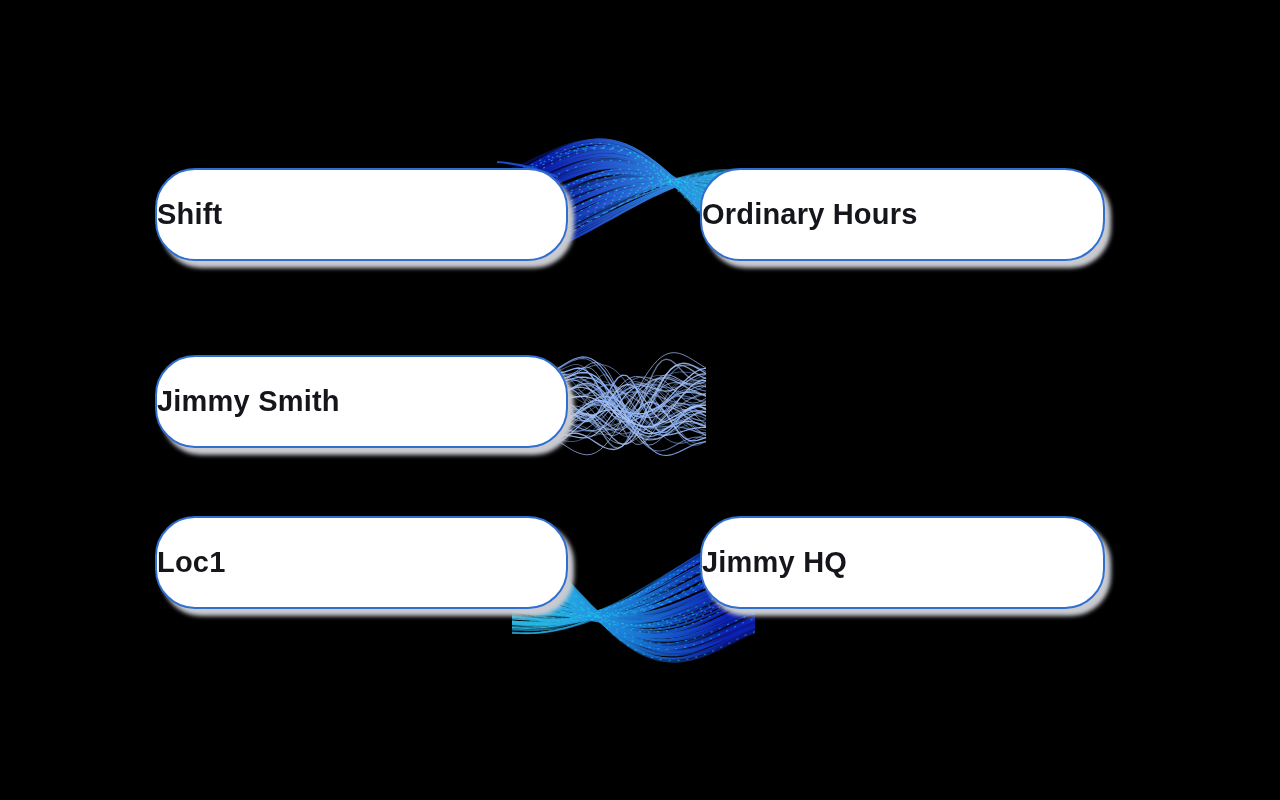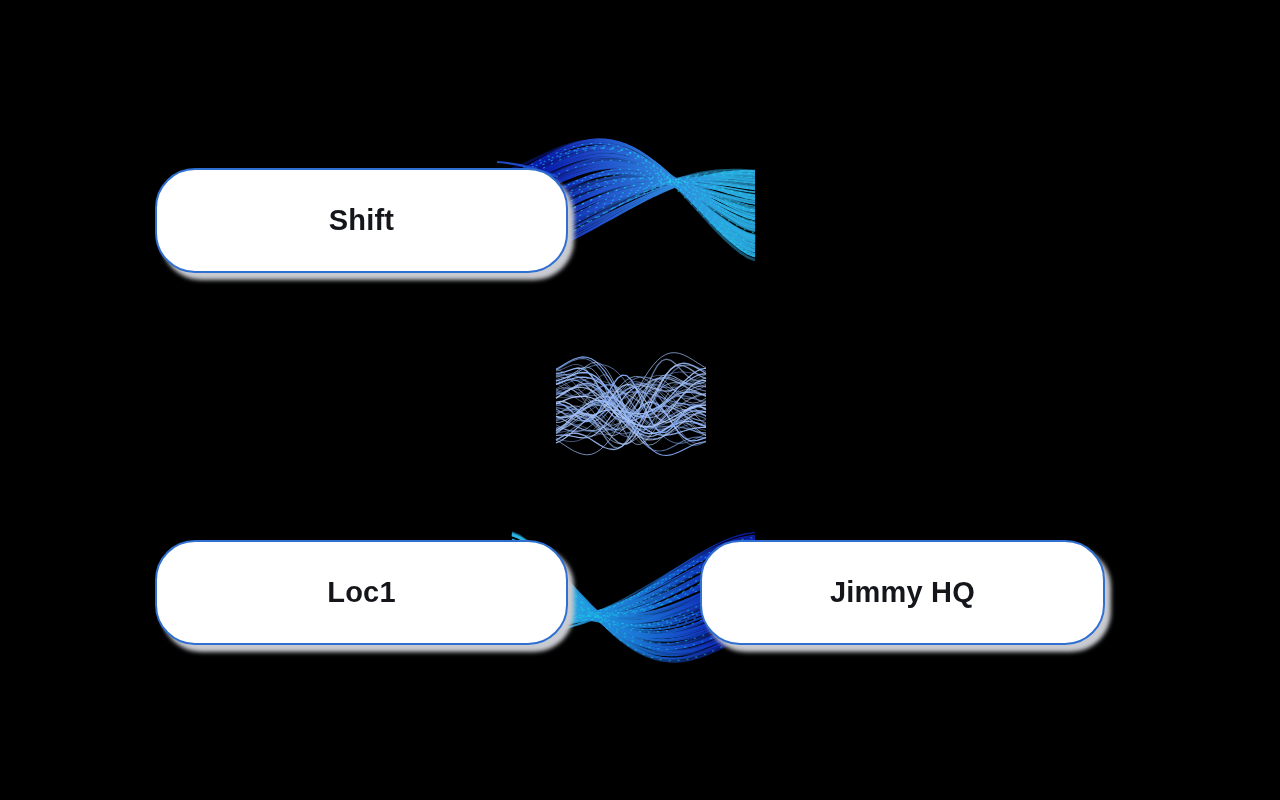--- a/index.html
+++ b/index.html
@@ -3,37 +3,37 @@
 <meta charset="utf-8">
 <style>
   html,body{margin:0;padding:0;background:#000;}
   .stage{
     position:relative;width:1280px;height:800px;overflow:hidden;
     background:var(--bg,#000);
     font-family:"Liberation Sans","DejaVu Sans",sans-serif;
   }
   svg.ribbons{position:absolute;left:0;top:0;z-index:1;}
   .pill{
-    position:absolute;width:413px;height:105px;box-sizing:border-box;
+    position:absolute;width:413px;height:93px;box-sizing:border-box;
     background:var(--pill-bg,#fff);
     border:2px solid var(--pill-border,#2f6fd0);
     border-radius:40px;
     box-shadow:6px 7px 4px var(--pill-shadow,#c9cbd1);
-    display:flex;align-items:center;justify-content:center;
+    display:flex;align-items:center;
     z-index:2;
   }
   .pill .label{
     font-size:29px;font-weight:600;letter-spacing:.2px;
     color:var(--pill-text,#15161b);white-space:nowrap;
   }
   .col-left{left:155px;}
   .col-right{left:700px;width:405px;}
   .row-0{top:168px;}
   .row-1{top:355px;}
-  .row-2{top:540px;}
+  .row-2{top:516px;}
 </style>
 </head>
 <body>
 
 <div class="stage" style="--bg: #000000; --pill-bg: #ffffff; --pill-border: #2f6fd0; --pill-text: #15161b; --pill-shadow: #c9cbd1;">
 
   <svg class="ribbons" id="ribbons" width="1280" height="800" viewBox="0 0 1280 800">
       <defs>
         <linearGradient id="grad0" gradientUnits="userSpaceOnUse" x1="545" x2="726" y1="0" y2="0">
           <stop offset="0.00" stop-color="#0a1cae"></stop>
@@ -340,21 +340,27 @@
         <path d="M512 623.8 L519.1 624.2 L526.3 624.6 L533.4 624.7 L540.6 624.5 L547.7 624.1 L554.9 623.4 L562.0 622.4 L569.2 621.0 L576.3 619.4 L583.5 617.5 L590.6 615.3 L597.8 612.8 L604.9 610.0 L612.1 607.0 L619.2 603.7 L626.4 600.2 L633.5 596.5 L640.6 592.6 L647.8 588.5 L654.9 584.3 L662.1 580.1 L669.2 575.7 L676.4 571.4 L683.5 567.1 L690.7 562.9 L697.8 558.8 L705.0 554.8 L712.1 551.2 L719.3 547.7 L726.4 544.7 L733.6 542.0 L740.7 539.8 L747.9 538.2 L755.0 537.3" fill="none" stroke="#19d2ea" stroke-width="1.1" stroke-opacity="0.55" stroke-dasharray="2 7" stroke-dashoffset="3.0"></path>
         <path d="M512 594.4 L519.1 595.5 L526.3 597.1 L533.4 599.0 L540.6 600.9 L547.7 602.8 L554.9 604.8 L562.0 606.6 L569.2 608.3 L576.3 609.7 L583.5 611.0 L590.6 612.0 L597.8 612.8 L604.9 613.2 L612.1 613.3 L619.2 613.1 L626.4 612.5 L633.5 611.6 L640.6 610.3 L647.8 608.8 L654.9 606.9 L662.1 604.7 L669.2 602.2 L676.4 599.5 L683.5 596.6 L690.7 593.6 L697.8 590.5 L705.0 587.3 L712.1 584.2 L719.3 581.1 L726.4 578.1 L733.6 575.4 L740.7 572.9 L747.9 570.9 L755.0 569.7" fill="none" stroke="#19d2ea" stroke-width="1.1" stroke-opacity="0.55" stroke-dasharray="2 7" stroke-dashoffset="0.5"></path>
         <path d="M512 572.5 L519.1 574.3 L526.3 577.2 L533.4 580.6 L540.6 584.4 L547.7 588.4 L554.9 592.6 L562.0 596.8 L569.2 601.0 L576.3 605.0 L583.5 608.8 L590.6 612.4 L597.8 615.6 L604.9 618.4 L612.1 620.8 L619.2 622.8 L626.4 624.3 L633.5 625.2 L640.6 625.7 L647.8 625.6 L654.9 625.1 L662.1 624.0 L669.2 622.5 L676.4 620.5 L683.5 618.2 L690.7 615.5 L697.8 612.6 L705.0 609.4 L712.1 606.0 L719.3 602.7 L726.4 599.3 L733.6 596.0 L740.7 593.0 L747.9 590.3 L755.0 588.6" fill="none" stroke="#19d2ea" stroke-width="1.1" stroke-opacity="0.55" stroke-dasharray="2 7" stroke-dashoffset="4.3"></path>
         <path d="M512 600.1 L519.1 601.2 L526.3 602.9 L533.4 604.7 L540.6 606.6 L547.7 608.4 L554.9 610.2 L562.0 611.8 L569.2 613.3 L576.3 614.6 L583.5 615.6 L590.6 616.3 L597.8 616.7 L604.9 616.7 L612.1 616.5 L619.2 615.8 L626.4 614.8 L633.5 613.4 L640.6 611.7 L647.8 609.6 L654.9 607.2 L662.1 604.5 L669.2 601.5 L676.4 598.3 L683.5 595.0 L690.7 591.4 L697.8 587.8 L705.0 584.2 L712.1 580.7 L719.3 577.2 L726.4 573.9 L733.6 570.9 L740.7 568.2 L747.9 566.0 L755.0 564.7" fill="none" stroke="#19d2ea" stroke-width="1.1" stroke-opacity="0.55" stroke-dasharray="2 7" stroke-dashoffset="1.9"></path>
       </g>
     </svg>
 
   <div class="pill col-left row-0">
     <span class="label">Shift</span>
   </div>
-
+  <div class="pill col-right row-0">
+    <span class="label">Ordinary Hours</span>
+  </div>
+
+  <div class="pill col-left row-1">
+    <span class="label">Jimmy Smith</span>
+  </div>
 
   <div class="pill col-left row-2">
     <span class="label">Loc1</span>
   </div>
   <div class="pill col-right row-2">
     <span class="label">Jimmy HQ</span>
   </div>
 
 </div>
 

